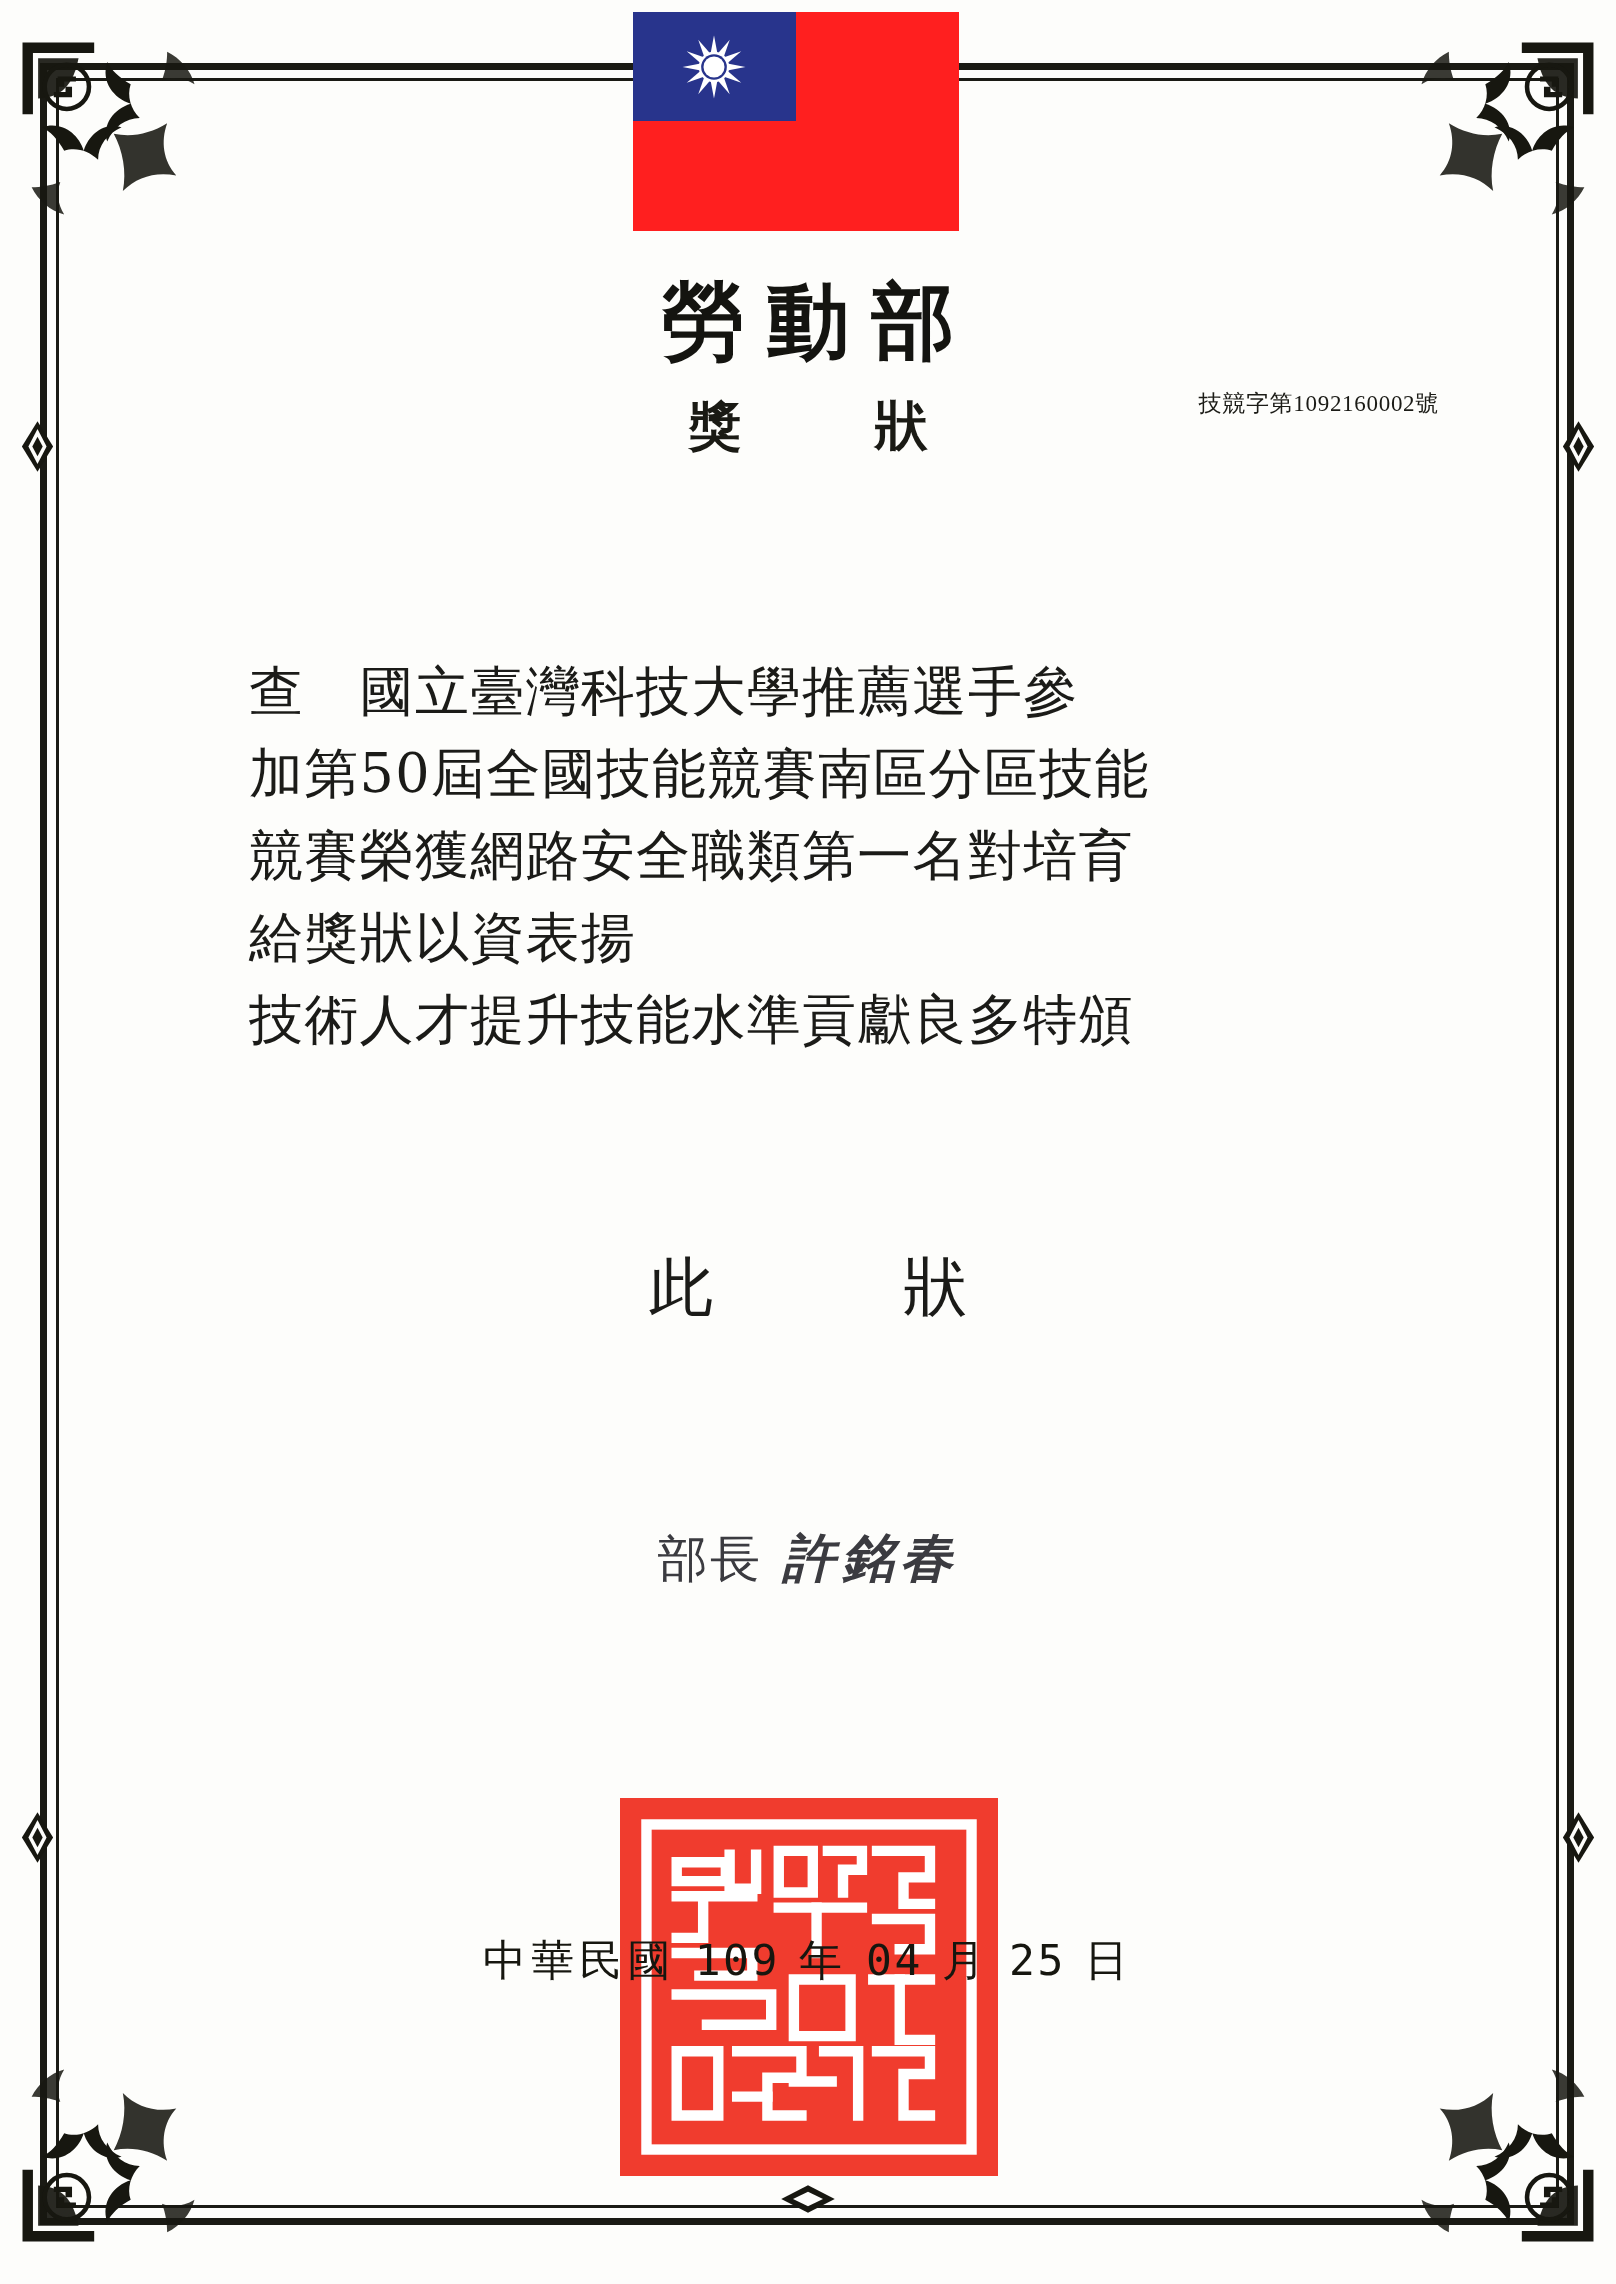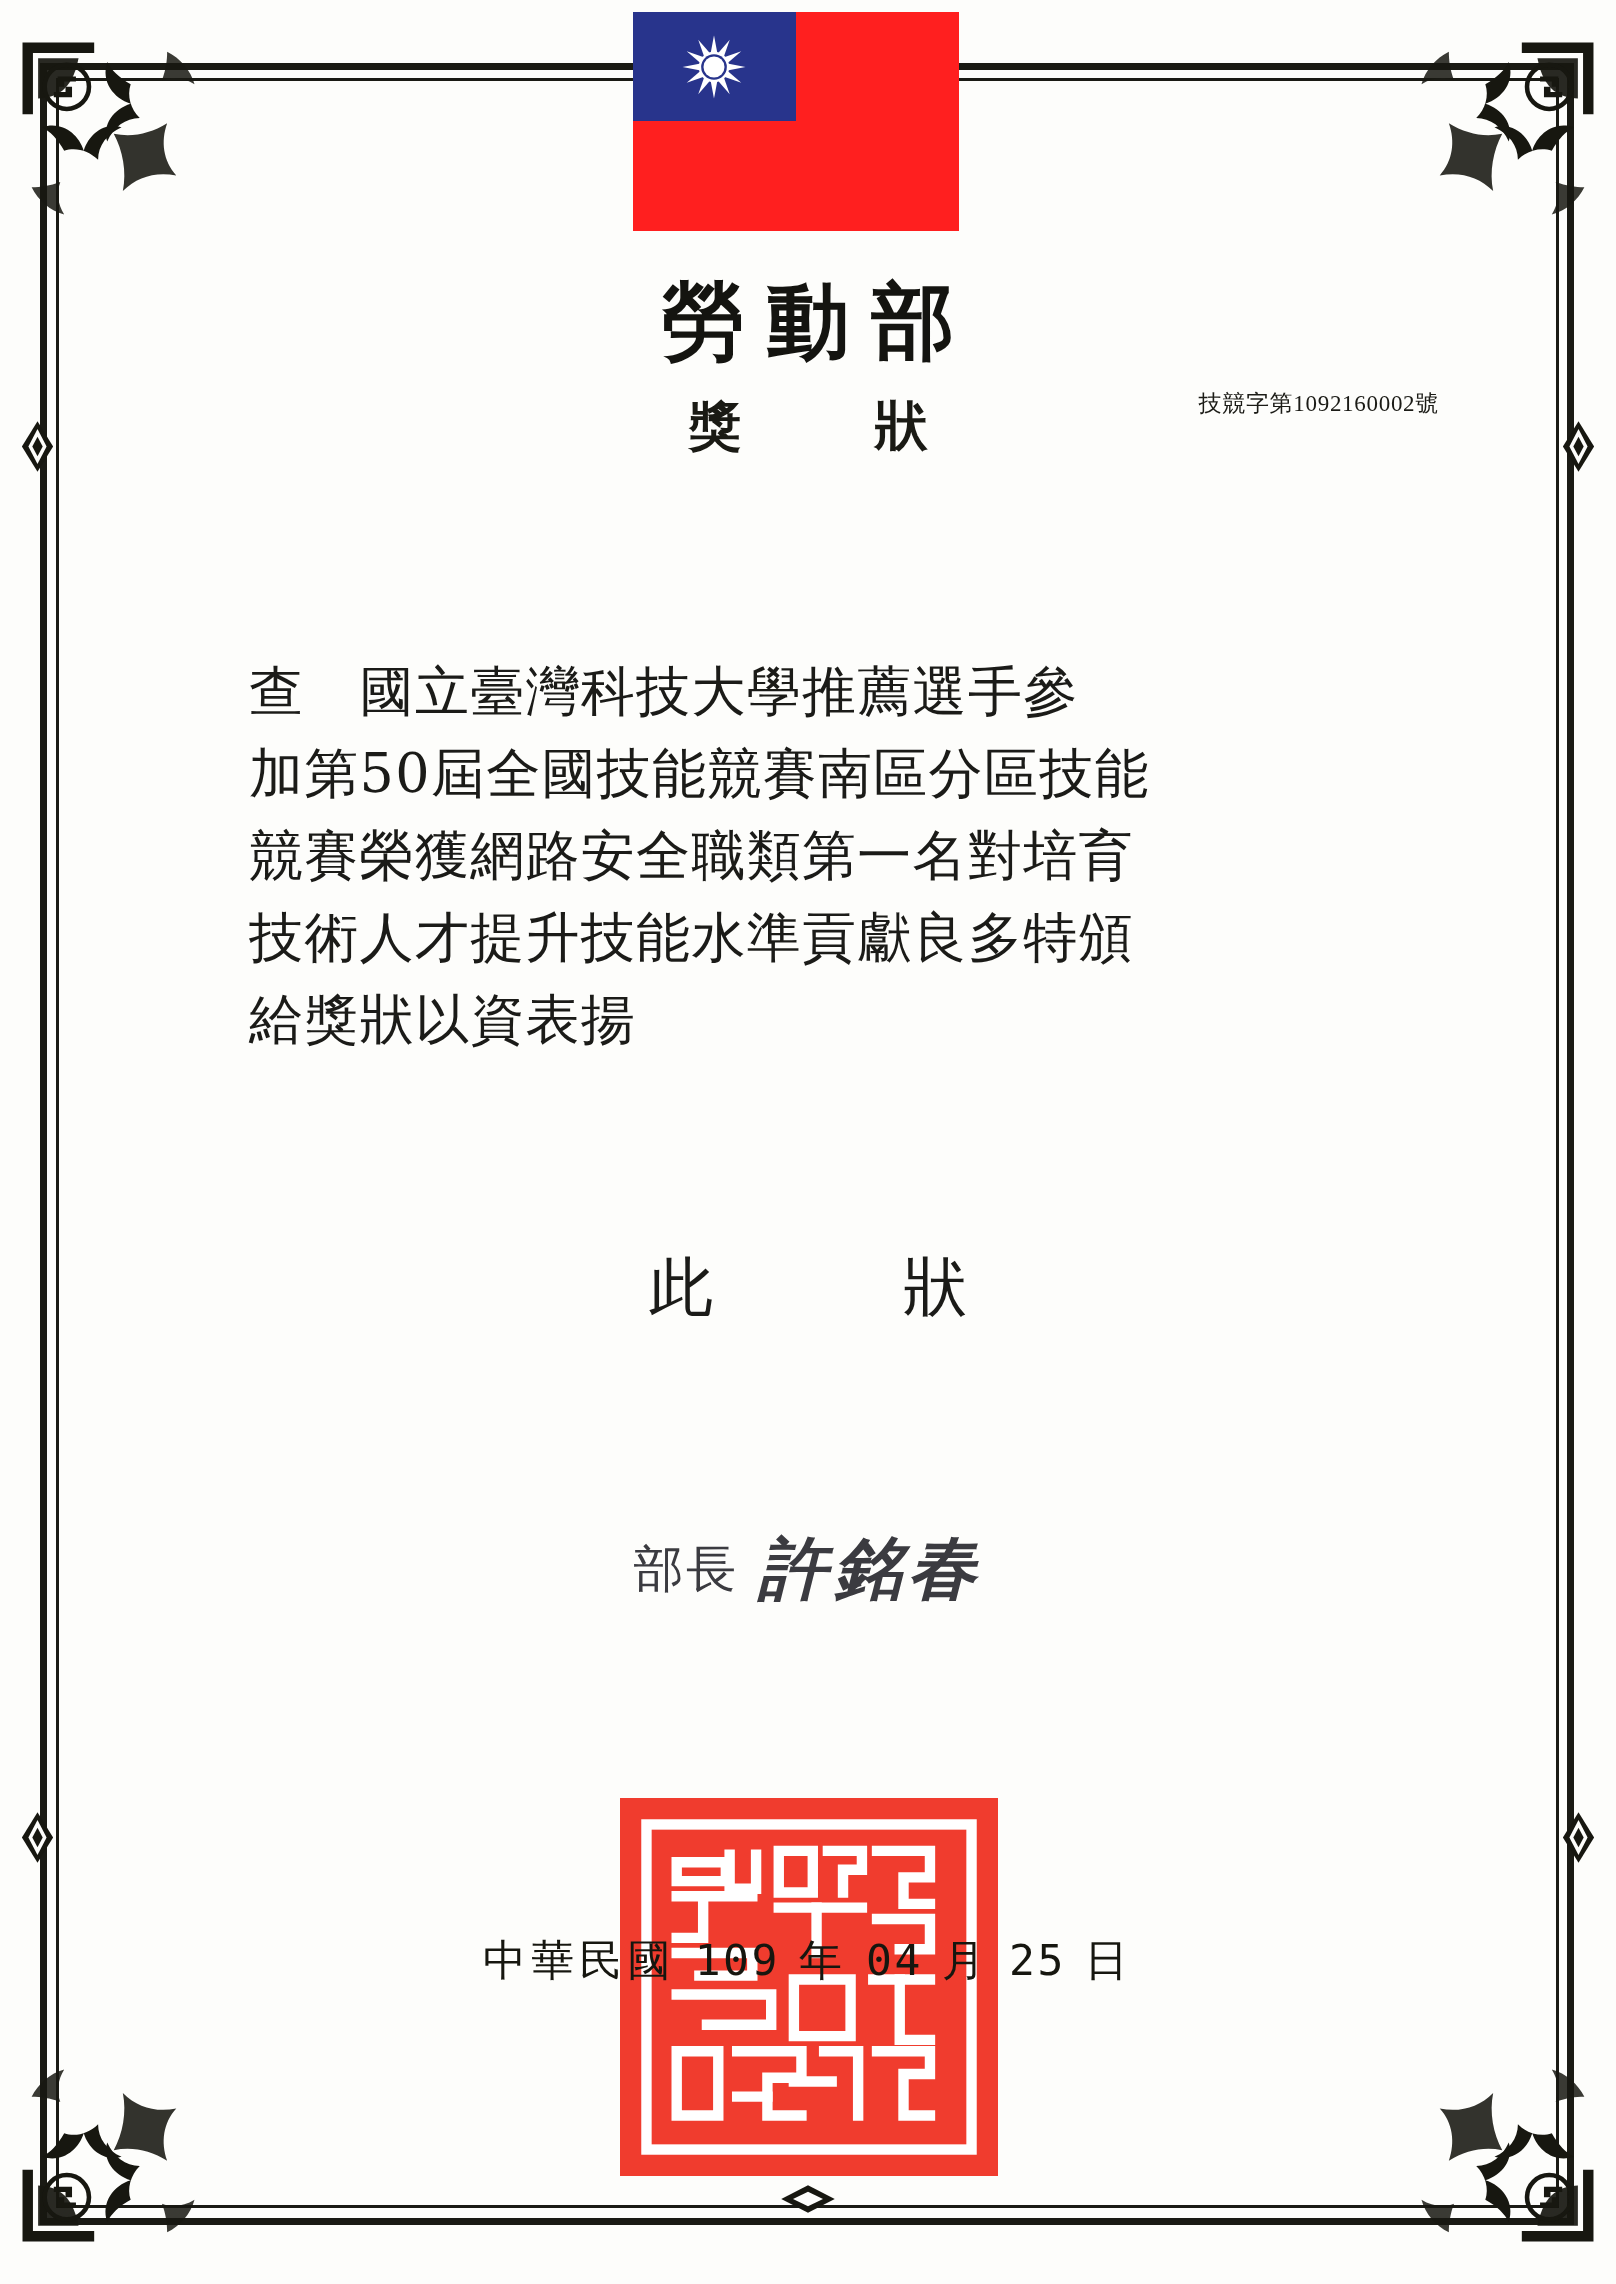--- a/index.html
+++ b/index.html
@@ -171,21 +171,21 @@
     color: #3b3b40;
     white-space: nowrap;
   }
   #signature-title {
     font-size: 50px;
     letter-spacing: 2.6px;
     font-family: "DejaVu Serif", "Liberation Serif", serif;
     vertical-align: middle;
   }
   #signature-name {
-    font-size: 68px;
+    font-size: 52px;
     letter-spacing: 6.5px;
     font-weight: 700;
     font-style: italic;
     margin-left: 17px;
     vertical-align: middle;
     font-family: Liberation Mono, monospace;
   }
 
   
   #seal {
@@ -369,22 +369,22 @@
   </div>
 
   <div id="ministry-title">勞動部</div>
   <div id="award-word">獎　狀</div>
   <div id="doc-number">技競字第1092160002號</div>
 
   <div id="body-text">
     <div class="line first-line">查　國立臺灣科技大學推薦選手參</div>
     <div class="line">加第50屆全國技能競賽南區分區技能</div>
     <div class="line">競賽榮獲網路安全職類第一名對培育</div>
+    <div class="line">給獎狀以資表揚</div>
     <div class="line">技術人才提升技能水準貢獻良多特頒</div>
-    <div class="line">給獎狀以資表揚</div>
   </div>
 
   <div id="closing-word">此　狀</div>
 
   <div id="signature-row">
     <span id="signature-title">部長</span>
     <span id="signature-name">許銘春</span>
   </div>
 
   <div id="seal">

